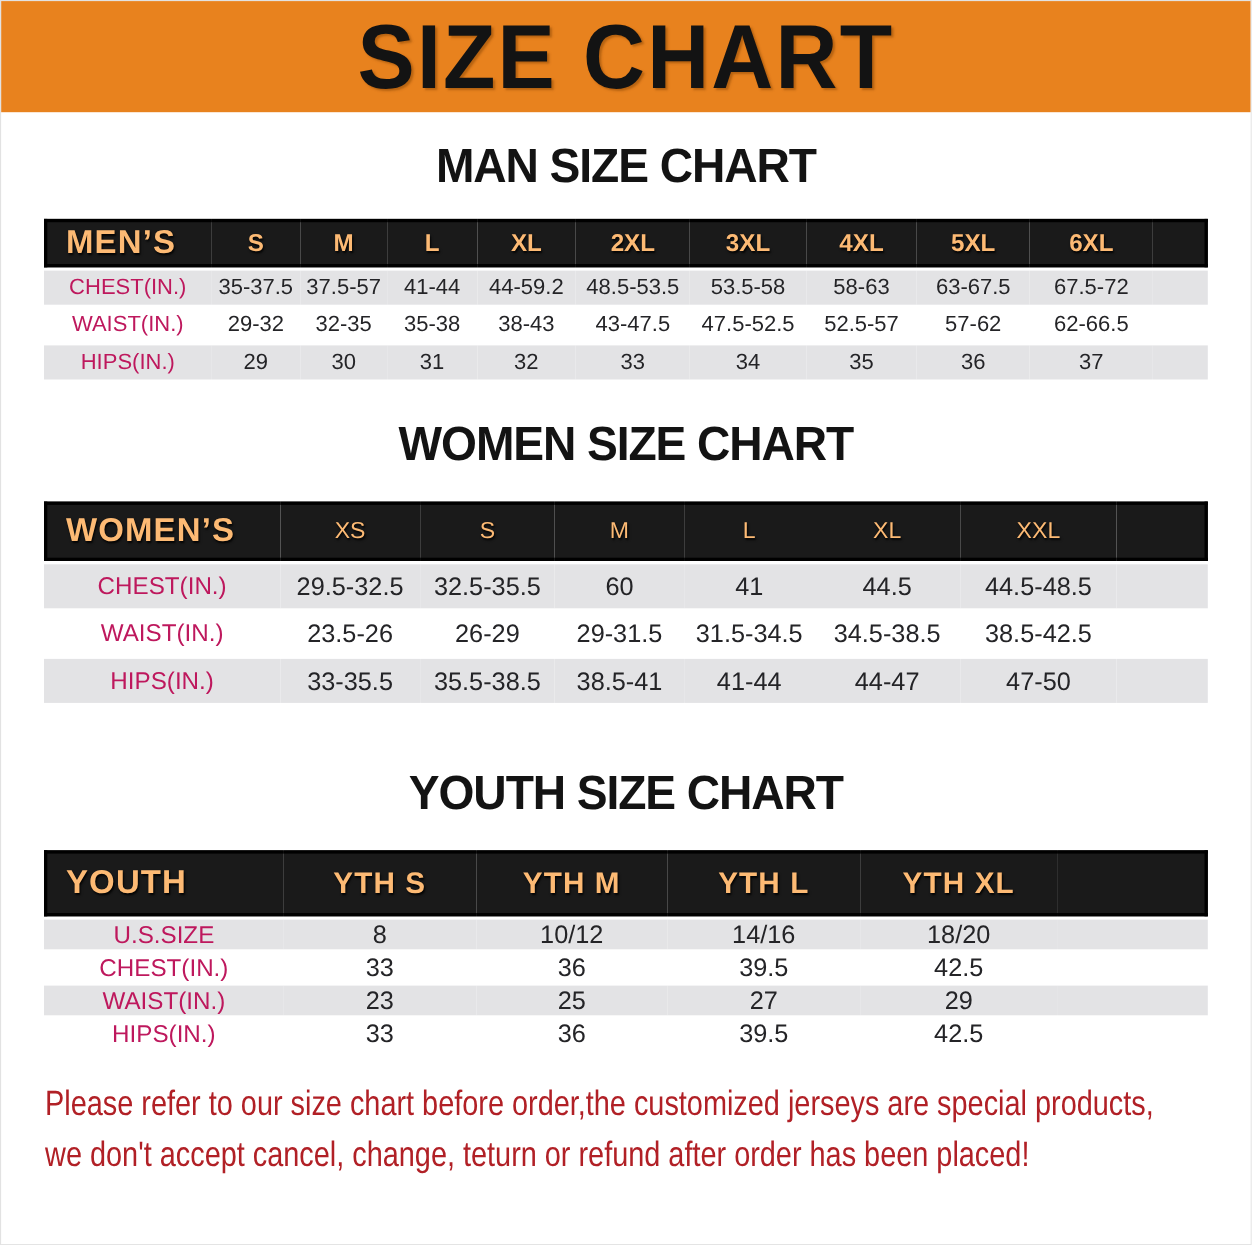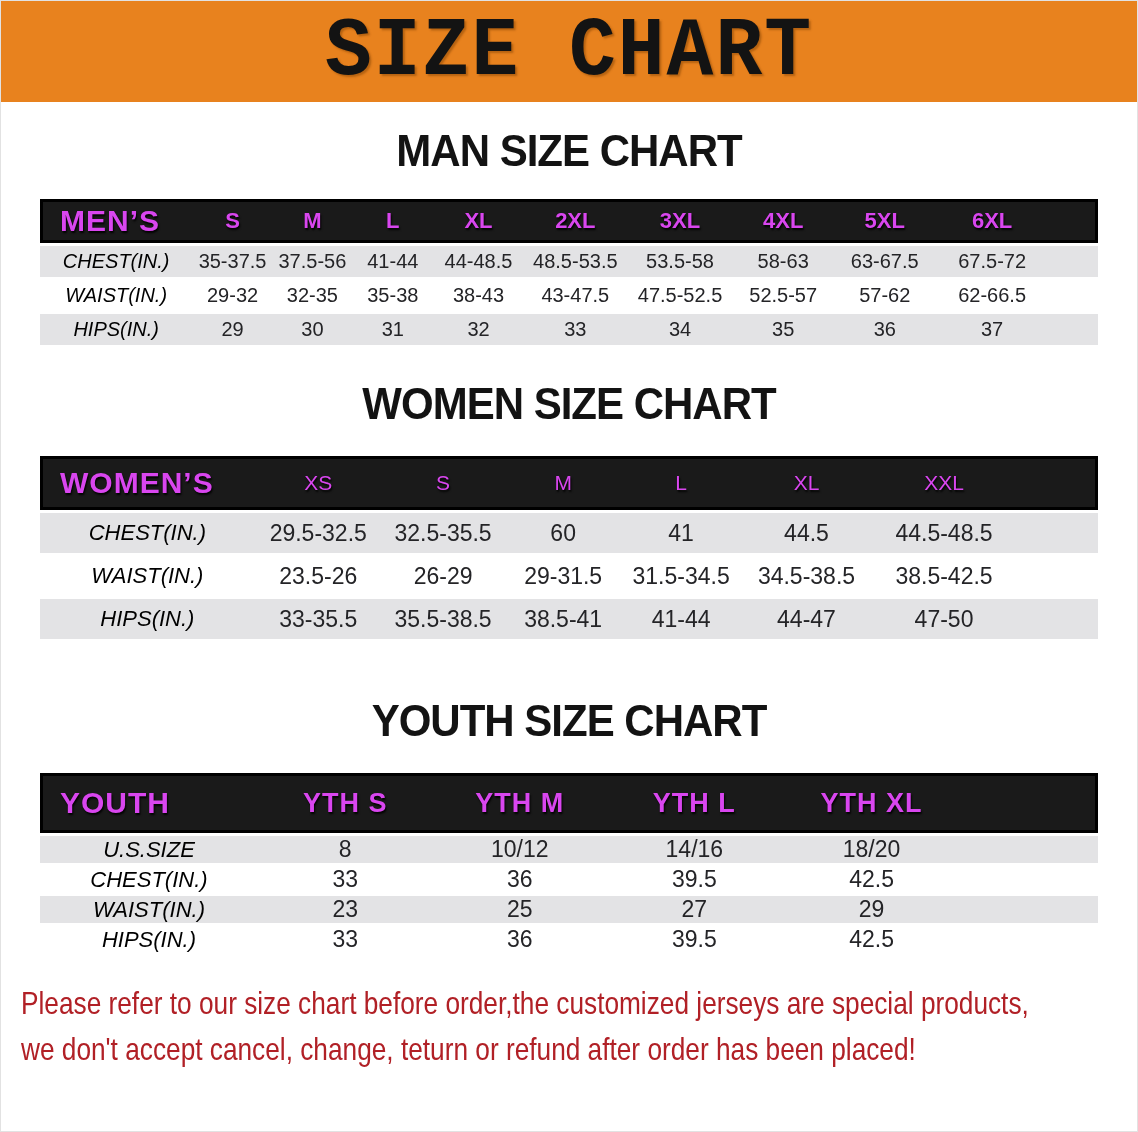--- a/index.html
+++ b/index.html
@@ -19,21 +19,20 @@
   }
 
   
   .banner {
     width: 100%;
     height: 101px;
     background: var(--banner-bg, #E8821E);
     display: flex;
     align-items: center;
     justify-content: center;
-    font-family: Liberation Mono, monospace;
   }
   .banner-title {
     font-size: 78px;
     font-weight: 800;
     letter-spacing: 2px;
     color: var(--title-text, #131313);
     transform: scaleY(1.06);
     text-shadow: 2px 2px 2px rgba(120,60,0,0.45);
     white-space: nowrap;
   }
@@ -58,21 +57,21 @@
     width: 1058px;
     margin: 22px auto 0 auto;
     border-collapse: separate;
     border-spacing: 0 3px;
     table-layout: fixed;
   }
   .women.size-table, .youth.size-table { margin-top: 26px; }
 
   thead th {
     background: var(--table-header-bg, #1A1A1A);
-    color: #d946ef;
+    color: #fdba74;
     font-weight: 700;
     text-align: center;
     border-top: 3px solid #000;
     border-bottom: 3px solid #000;
     text-shadow: 1px 2px 2px rgba(0,0,0,0.9);
     overflow: hidden;
   }
   thead th:first-child { border-left: 3px solid #000; }
   thead th:last-child  { border-right: 3px solid #000; }
   thead th.rowhead {
@@ -84,21 +83,21 @@
 
   tbody td {
     text-align: center;
     color: #242427;
     vertical-align: middle;
     overflow: hidden;
     white-space: nowrap;
   }
   tbody tr:nth-child(odd) td { background: var(--row-stripe, #E3E3E5); }
   tbody tr:nth-child(even) td { background: #ffffff; }
-  tbody td.rowlabel { color: #000000; font-style: italic; }
+  tbody td.rowlabel { color: #be185d; }
 
   
   .men thead th { height: 44px; font-size: 22px; }
   .men thead th.rowhead { font-size: 30px; }
   .men tbody td { height: 31px; font-size: 20px; }
   .men tbody td.rowlabel { font-size: 20px; }
 
   
   .women thead th { height: 54px; font-size: 21px; font-weight: 500; }
   .women thead th.rowhead { font-size: 30px; font-weight: 800; }
@@ -107,21 +106,21 @@
 
   
   .youth thead th { height: 60px; font-size: 27px; font-weight: 700; letter-spacing: 1px; }
   .youth thead th.rowhead { font-size: 30px; font-weight: 800; }
   .youth tbody td { height: 26px; font-size: 23px; }
   .youth tbody td.rowlabel { font-size: 22px; }
 
   
   .disclaimer {
     margin-top: 24px;
-    padding-left: 20px;
+    padding-left: 40px;
     color: var(--disclaimer-text, #B12026);
   }
   .disclaimer-line {
     font-size: 32px;
     line-height: 46px;
     white-space: nowrap;
     transform: scaleX(0.82);
     transform-origin: 0 50%;
   }
 </style>
@@ -161,23 +160,23 @@
           <th>4XL</th>
           <th>5XL</th>
           <th>6XL</th>
           <th></th>
         </tr>
       </thead>
       <tbody>
         <tr>
           <td class="rowlabel">CHEST(IN.)</td>
           <td>35-37.5</td>
-          <td>37.5-56</td>
+          <td>37.5-57</td>
           <td>41-44</td>
-          <td>44-48.5</td>
+          <td>44-59.2</td>
           <td>48.5-53.5</td>
           <td>53.5-58</td>
           <td>58-63</td>
           <td>63-67.5</td>
           <td>67.5-72</td>
           <td></td>
         </tr>
         <tr>
           <td class="rowlabel">WAIST(IN.)</td>
           <td>29-32</td>

